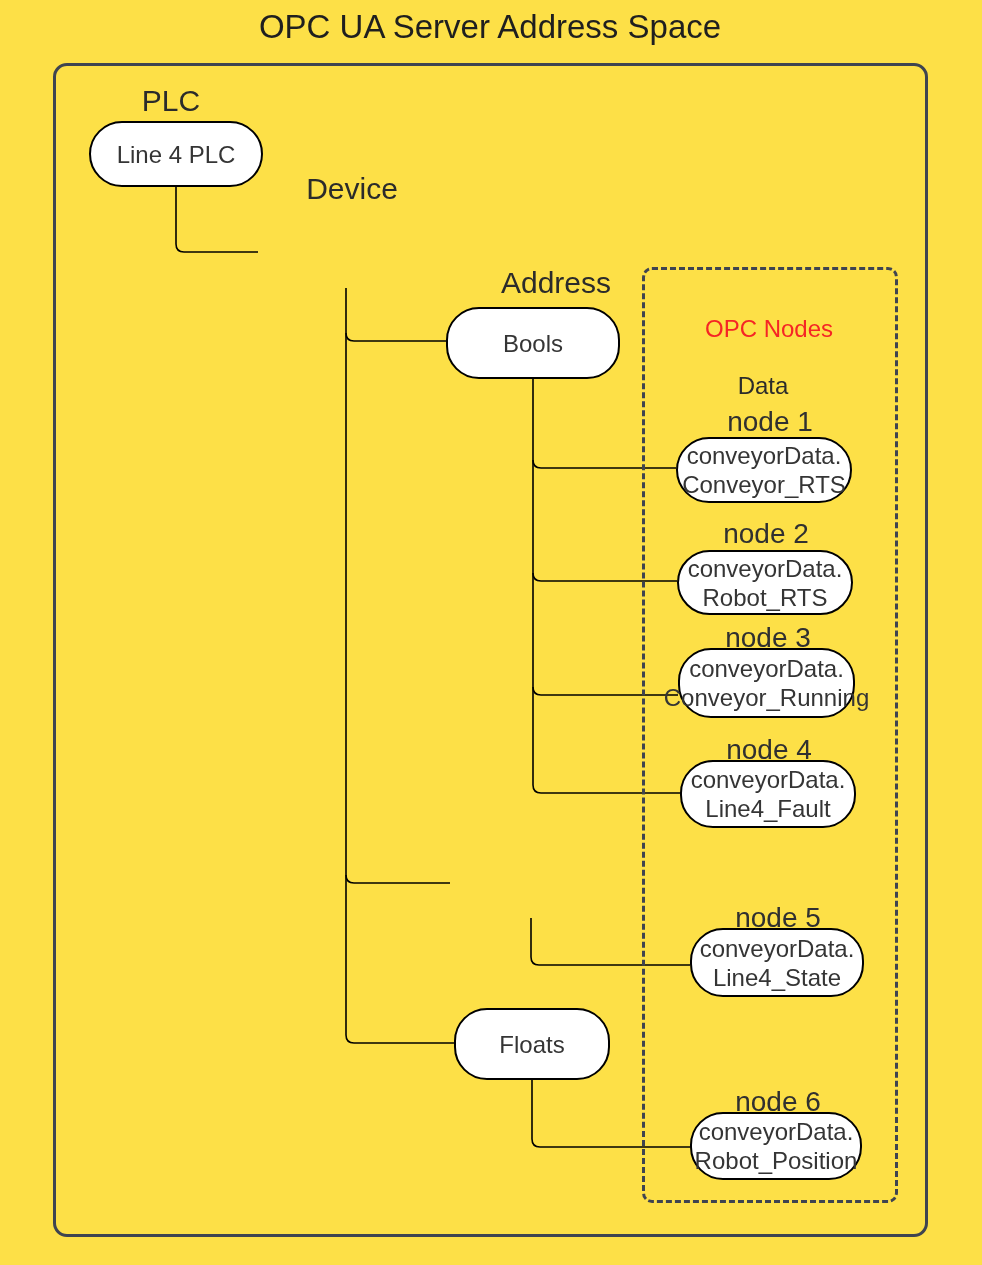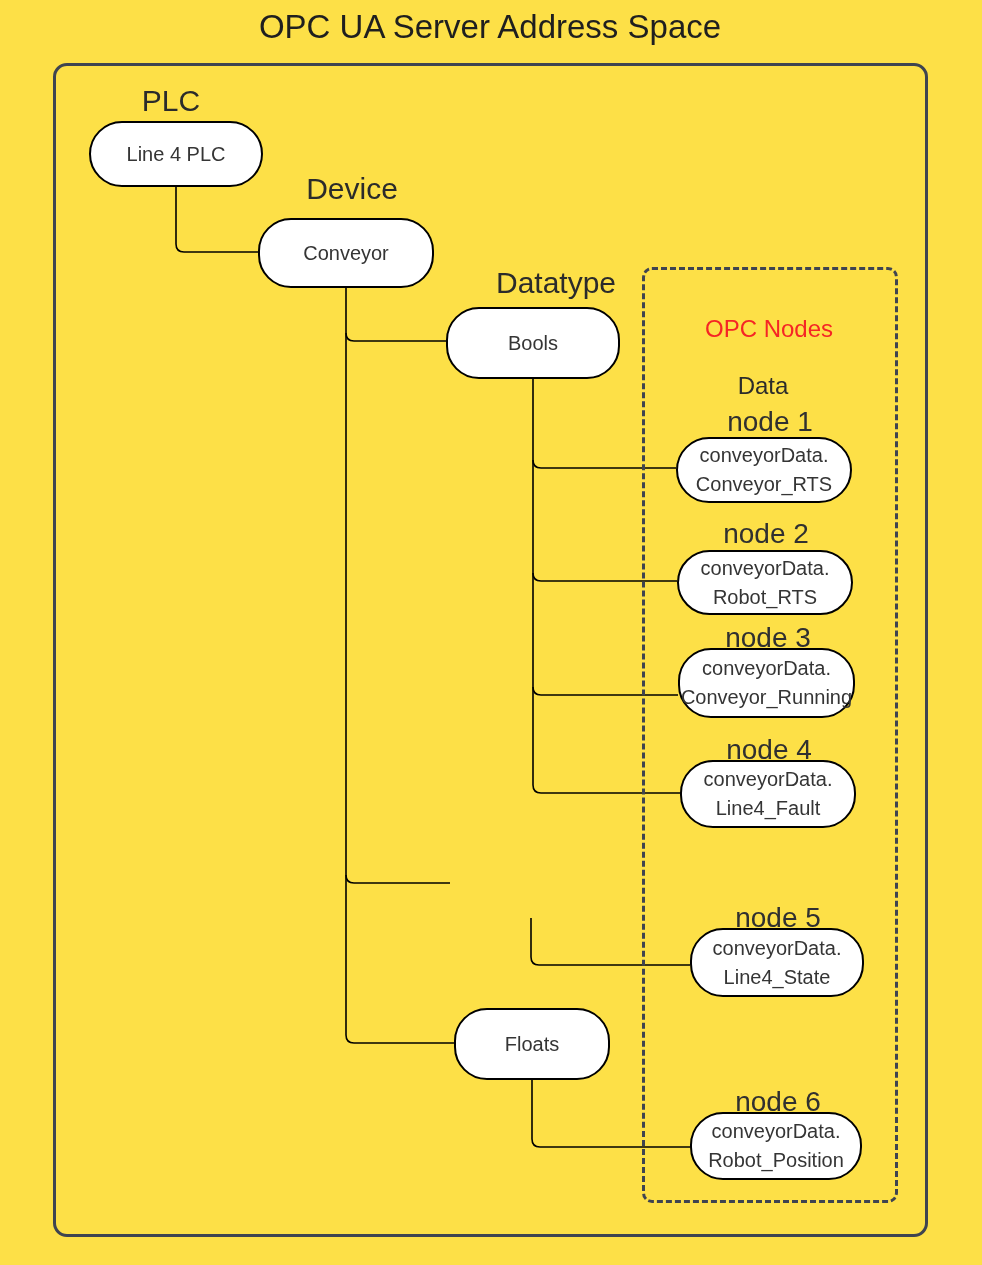--- a/index.html
+++ b/index.html
@@ -24,21 +24,21 @@
   }
   .opc-label{
     position:absolute;transform:translateX(-50%);font-size:24px;white-space:nowrap;
   }
   .node-caption{
     position:absolute;transform:translateX(-50%);font-size:28px;color:#303030;white-space:nowrap;
   }
   .pill{
     position:absolute;background:#ffffff;border:2px solid #000000;border-radius:33px;
     box-sizing:border-box;display:flex;flex-direction:column;align-items:center;justify-content:center;
-    font-size:20px;color:#353535;line-height:29px;text-align:center;
+    font-size:24px;color:#353535;line-height:29px;text-align:center;
   }
   .pill span{white-space:nowrap;}
   svg.wires{position:absolute;left:0;top:0;pointer-events:none;}
   svg.wires path{fill:none;stroke:#000000;stroke-width:1.6px;}
 </style>
 </head>
 <body>
 
 <div class="canvas">
 
@@ -56,29 +56,26 @@
     <path d="M533,573 Q533,581 541,581 L677,581"></path>
     <path d="M533,687 Q533,695 541,695 L678,695"></path>
     <path d="M531,918 L531,957 Q531,965 539,965 L690,965"></path>
     <path d="M532,1080 L532,1139 Q532,1147 540,1147 L690,1147"></path>
   </svg>
 
   <div class="dashed-box"></div>
 
   <div class="section-label" style="left:171px;top:84px">PLC</div>
   <div class="section-label" style="left:352px;top:172px">Device</div>
-  <div class="section-label" style="left:556px;top:266px">Datatype</div>
+  <div class="section-label" style="left:556px;top:266px">Address</div>
   <div class="opc-label" style="left:769px;top:315px;color:#f52525">OPC Nodes</div>
   <div class="opc-label" style="left:763px;top:372px;color:#2b2b2b">Data</div>
 
   <div class="pill" style="left:89px;top:121px;width:174px;height:66px">
     <span>Line 4 PLC</span>
-  </div>
-  <div class="pill" style="left:258px;top:218px;width:176px;height:70px">
-    <span>Conveyor</span>
   </div>
   <div class="pill" style="left:446px;top:307px;width:174px;height:72px">
     <span>Bools</span>
   </div>
   <div class="pill" style="left:454px;top:1008px;width:156px;height:72px">
     <span>Floats</span>
   </div>
 
   <div class="node-caption" style="left:770px;top:406px">node 1</div>
   <div class="node-caption" style="left:766px;top:518px">node 2</div>

